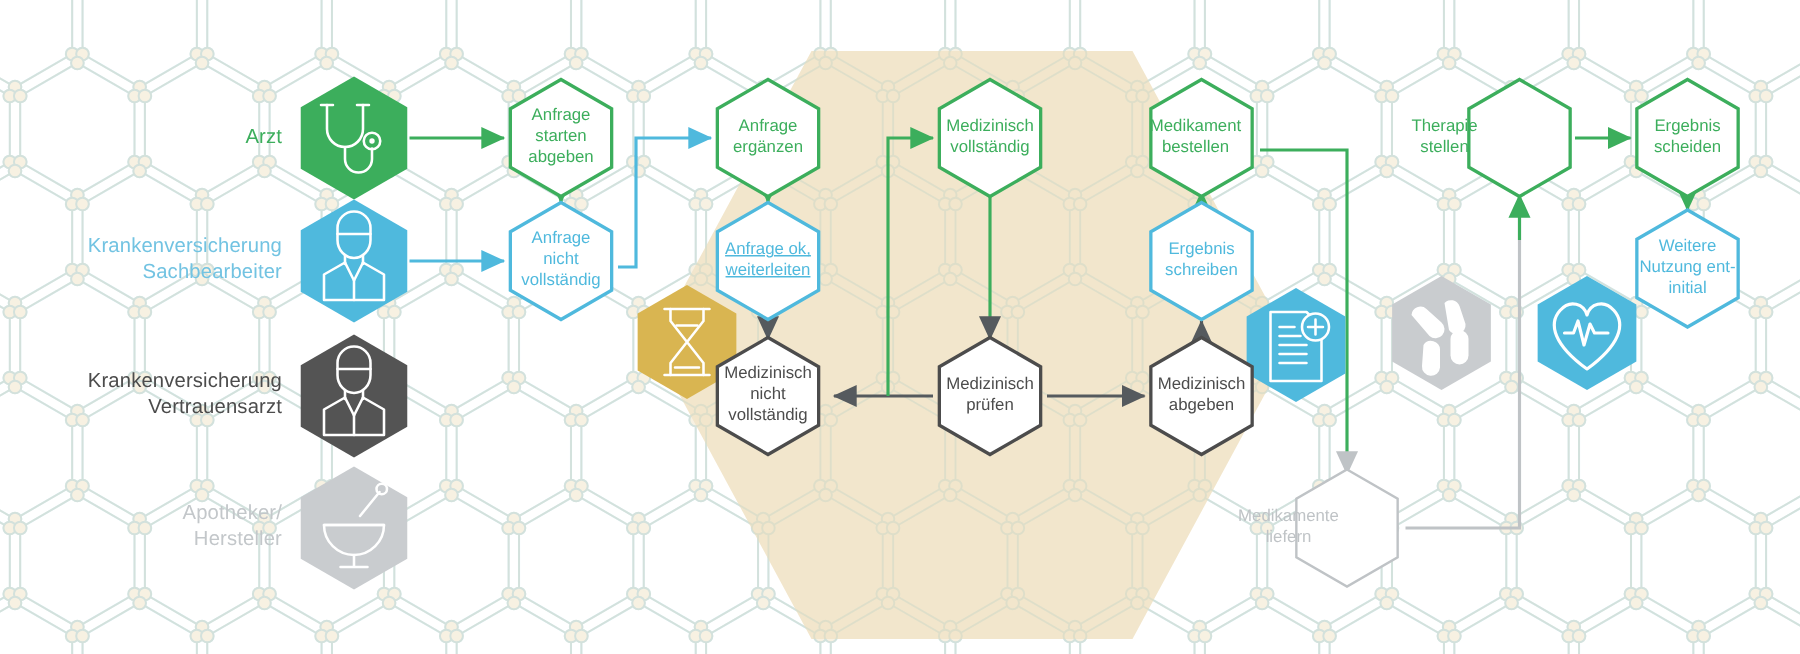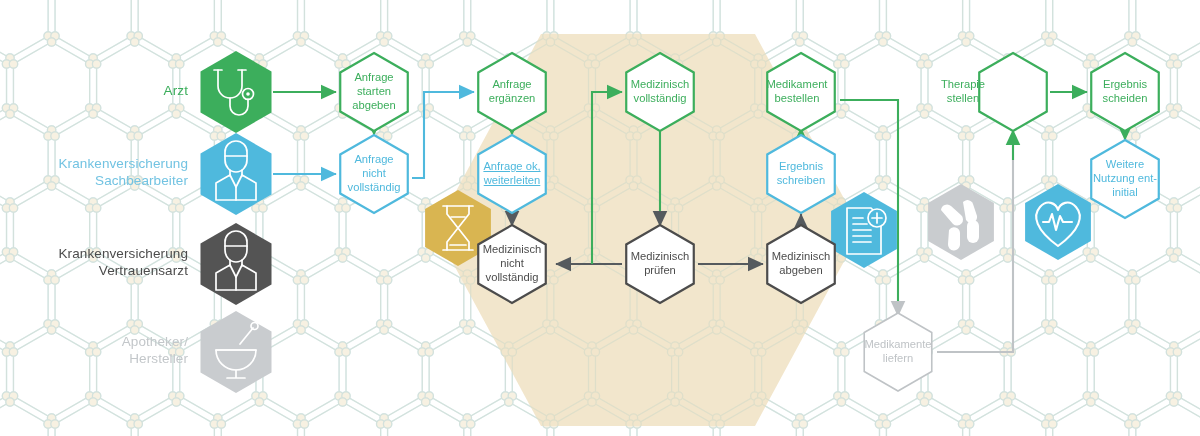--- a/index.html
+++ b/index.html
@@ -2005,21 +2005,21 @@
         <span>abgeben</span>
       </div>
       <div class="node-label" style="color: rgb(79, 185, 221); width: 86px; left: 758px; top: 160.3px;">
         <span>Ergebnis</span>
         <span>schreiben</span>
       </div>
       <div class="node-label" style="color: rgb(60, 174, 92); width: 86px; left: 754px; top: 78.3px;">
         <span>Medikament</span>
         <span>bestellen</span>
       </div>
-      <div class="node-label" style="color: rgb(191, 195, 198); width: 86px; left: 855px; top: 338.3px;">
+      <div class="node-label" style="color: rgb(191, 195, 198); width: 86px; left: 816px; top: 338.3px;">
         <span>Medikamente</span>
         <span>liefern</span>
       </div>
       <div class="node-label" style="color: rgb(60, 174, 92); width: 86px; left: 920px; top: 78.3px;">
         <span>Therapie</span>
         <span>stellen</span>
       </div>
       <div class="node-label" style="color: rgb(60, 174, 92); width: 86px; left: 1082px; top: 78.3px;">
         <span>Ergebnis</span>
         <span>scheiden</span>

